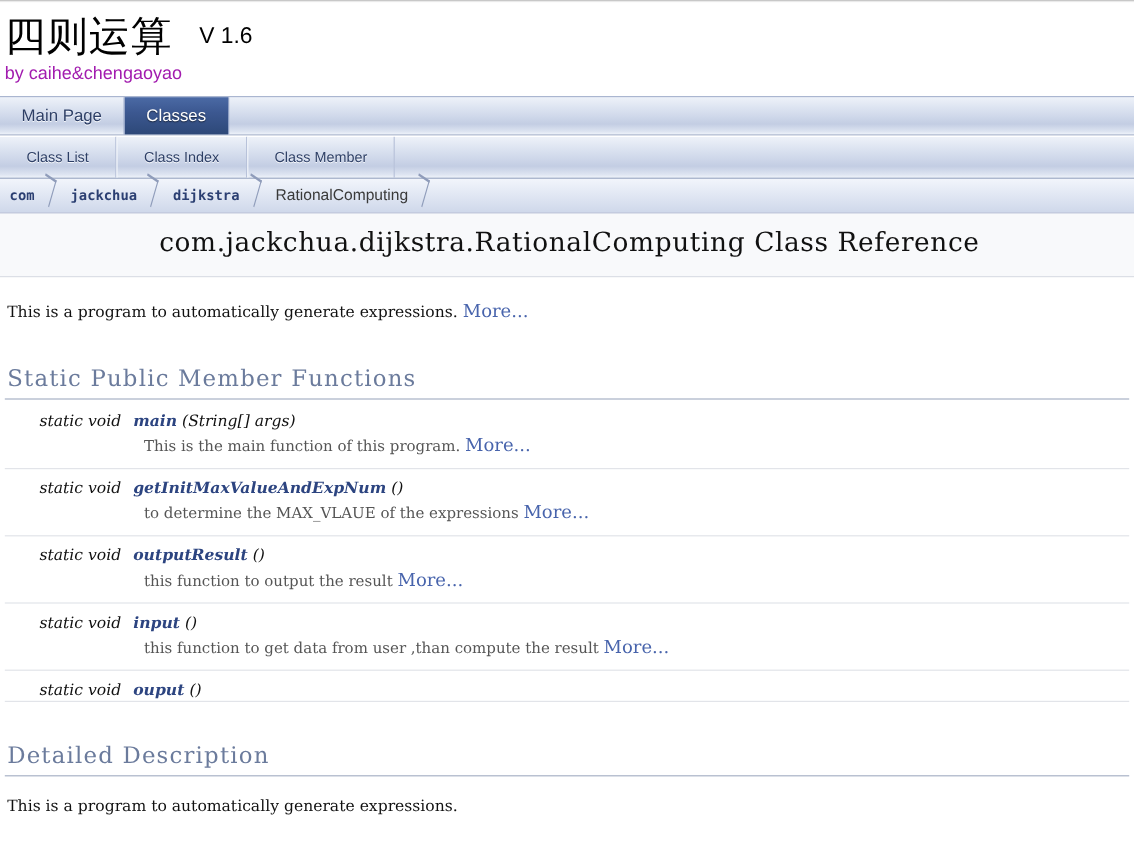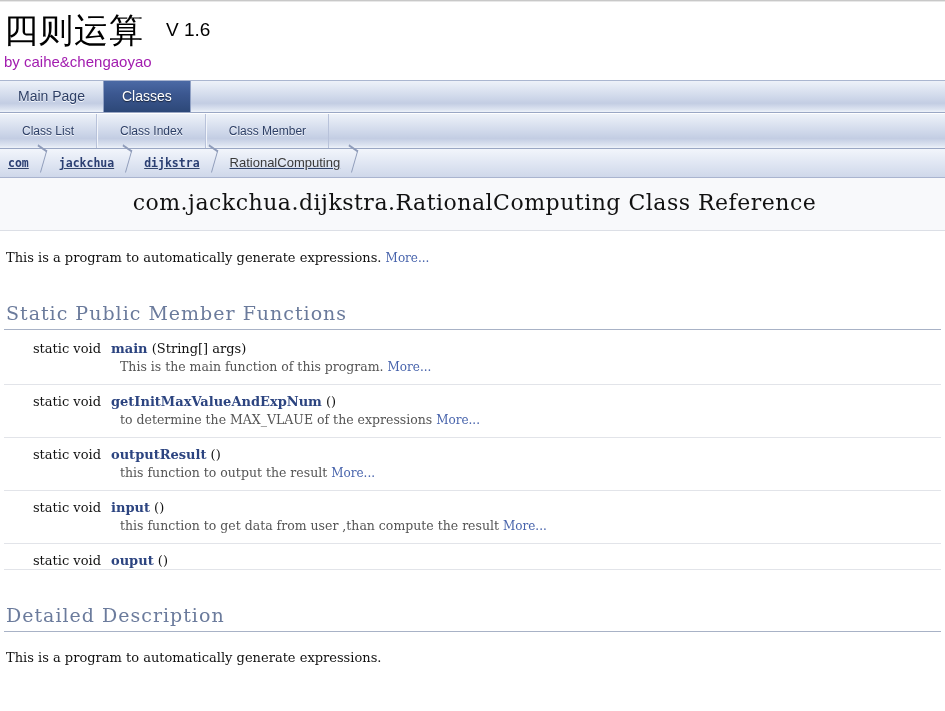--- a/index.html
+++ b/index.html
@@ -139,21 +139,20 @@
   }
   #nav-path ul li {
     float: left;
     height: 28px;
     line-height: 28px;
     padding-left: 8px;
     padding-right: 22px;
     color: #30436b;
     font-size: 12px;
     position: relative;
-    text-decoration: underline;
   }
   #nav-path ul li::after {
     content: "";
     position: absolute;
     right: 6px;
     top: 4px;
     width: 10px;
     height: 10px;
     border-top: 1px solid #8f9cba;
     border-right: 1px solid #8f9cba;
@@ -198,21 +197,21 @@
     font-size: 13px;
     color: #111111;
     padding: 17px 0 0 2px;
     line-height: 1.5;
   }
   a.el, a.morelink {
     color: #4864ac;
     text-decoration: none;
     font-family: "DejaVu Serif", serif;
   }
-  a.morelink { font-size: 12px; }
+  a.morelink { font-size: 15px; }
 
   h2.groupheader {
     font-family: "DejaVu Serif", serif;
     font-size: 19px;
     font-weight: normal;
     color: #6b7b9c;
     letter-spacing: 1px;
     border-bottom: 1px solid #a8b2c6;
     margin: 34px 0 0 0;
     padding: 0 0 5px 2px;
@@ -220,20 +219,21 @@
 
   table.memberdecls {
     width: 100%;
     border-collapse: collapse;
     margin-top: 2px;
   }
   table.memberdecls tr.memitem td {
     padding-top: 9px;
     padding-bottom: 1px;
     vertical-align: top;
+    font-style: italic;
   }
   td.memItemLeft {
     width: 96px;
     text-align: right;
     padding-right: 9px;
     font-family: "DejaVu Serif", serif;
     font-size: 13px;
     color: #111111;
     white-space: nowrap;
   }

